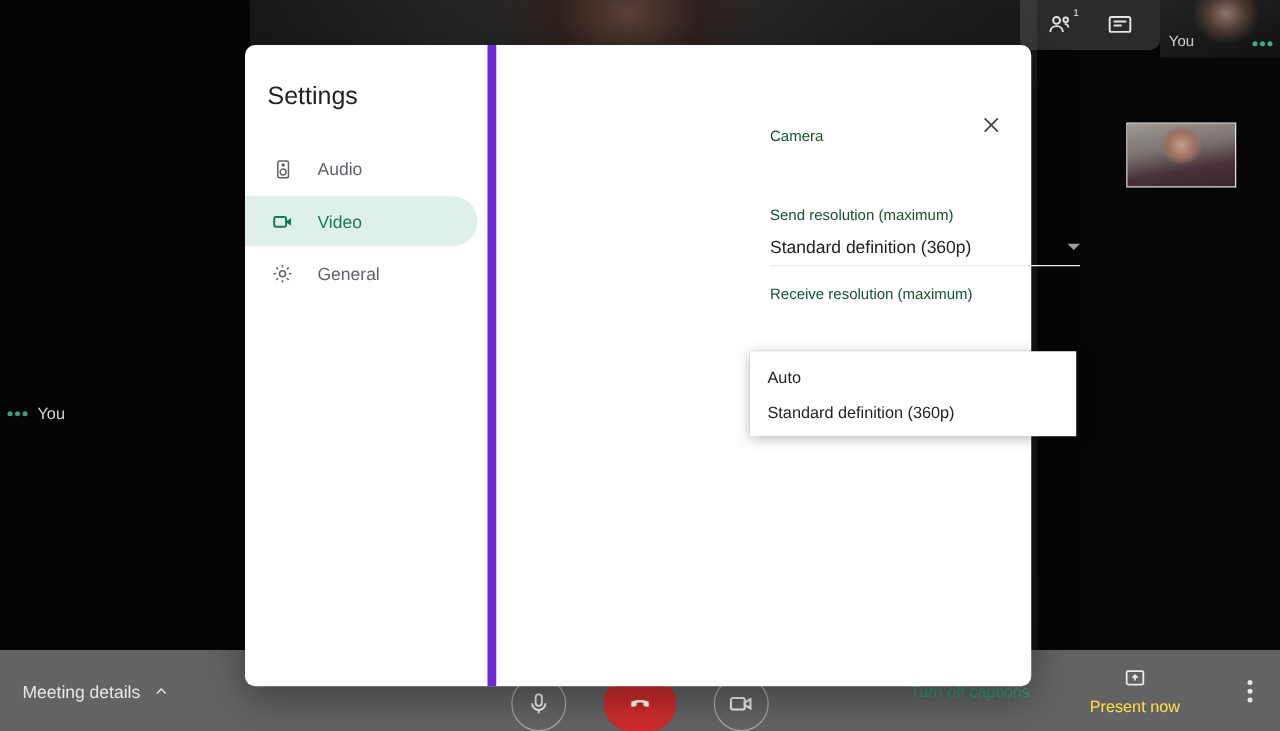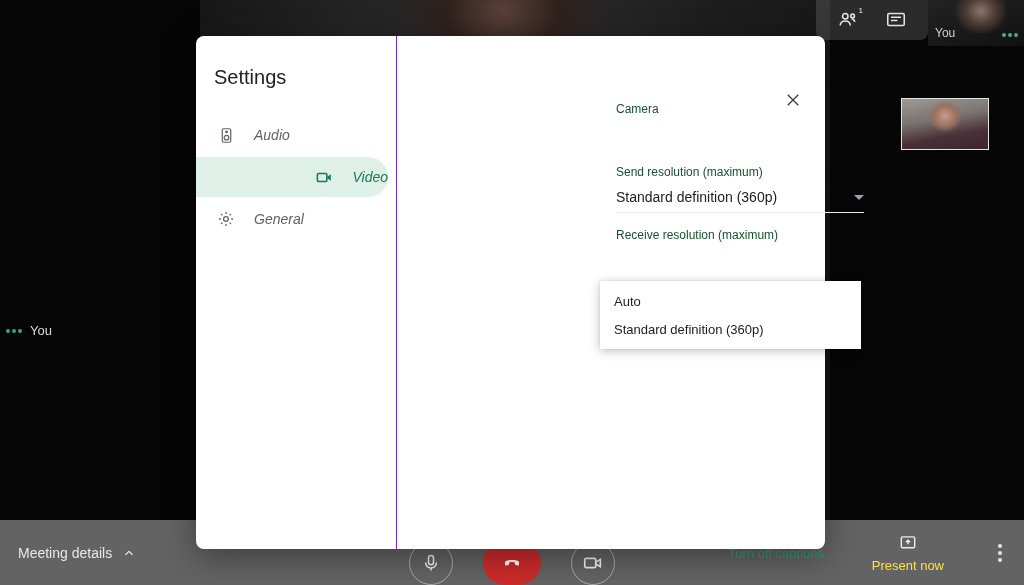--- a/index.html
+++ b/index.html
@@ -107,34 +107,34 @@
     position: absolute; left: 196px; top: 36px;
     width: 629px; height: 513px;
     background: #fff;
     border-radius: 8px;
     box-shadow: 0 8px 32px rgba(0,0,0,0.38);
     overflow: visible;
     display: flex;
   }
   .modal-side {
     width: 201px; flex: 0 0 201px; padding-top: 22px;
-    border-right: 1px solid #6d28d9;
+    border-right: 7px solid #6d28d9;
   }
   .modal-title { font-size: 20px; color: #222; padding: 8px 0 0 18px; font-weight: 400; }
 
   .nav { margin-top: 26px; }
   .nav-item {
     height: 40px; margin: 2px 8px 2px 0;
     display: flex; align-items: center; gap: 18px;
     padding-left: 20px;
     border-top-right-radius: 20px; border-bottom-right-radius: 20px;
-    color: #5f6368; font-size: 14px; font-style: italic;
+    color: #5f6368; font-size: 14px;
   }
   .nav-item .nav-ico { width: 20px; display: flex; justify-content: center; }
-  .nav-item.active { background: #dff0e9; color: #177a5a; justify-content: flex-end; }
+  .nav-item.active { background: #dff0e9; color: #177a5a; }
 
   .modal-main { flex: 1; position: relative; padding: 56px 0 0 0; }
 
   .field { position: absolute; left: 219px; width: 248px; }
   .field-label { color: #14532d; font-size: 12px; margin-bottom: 10px; }
   .field-row {
     display: flex; align-items: center; justify-content: space-between;
     border-bottom: 1px solid #ededed; padding-bottom: 7px;
   }
   .field-value { font-size: 14px; color: #202124; }

